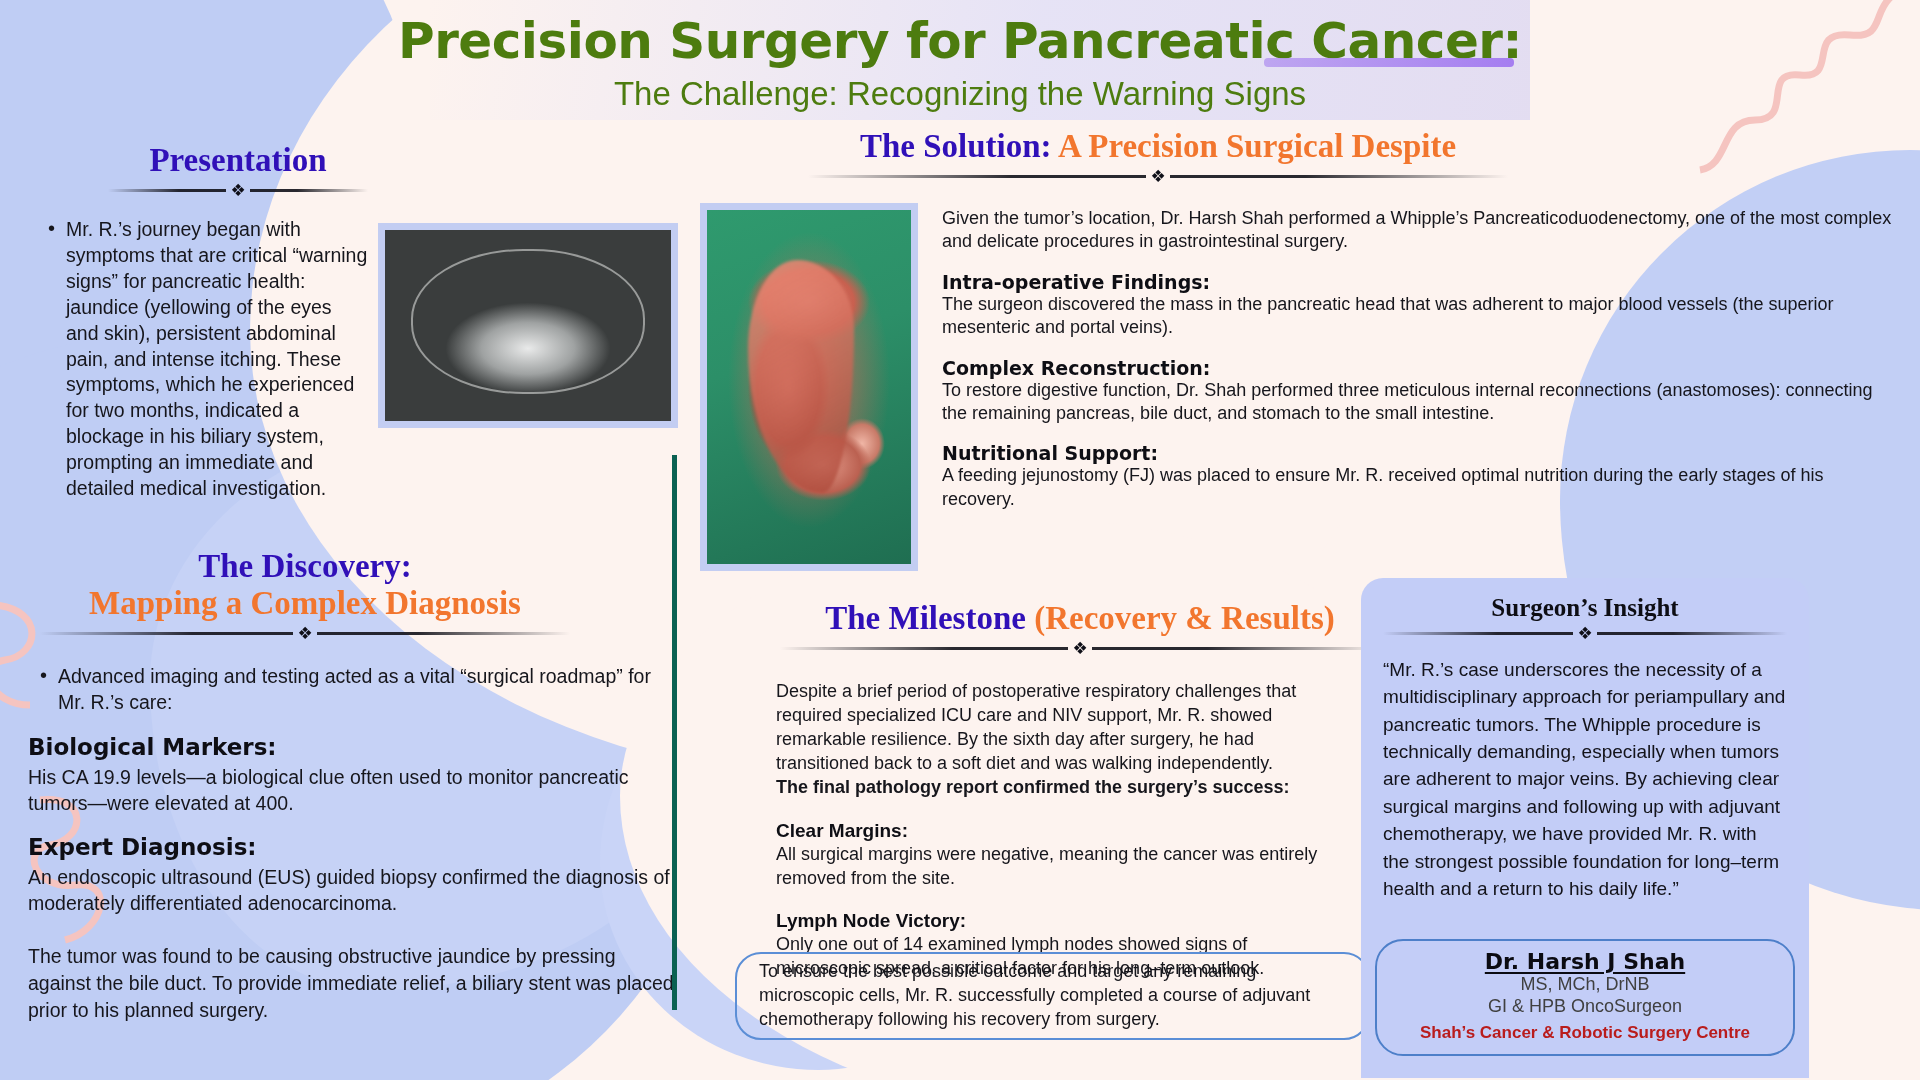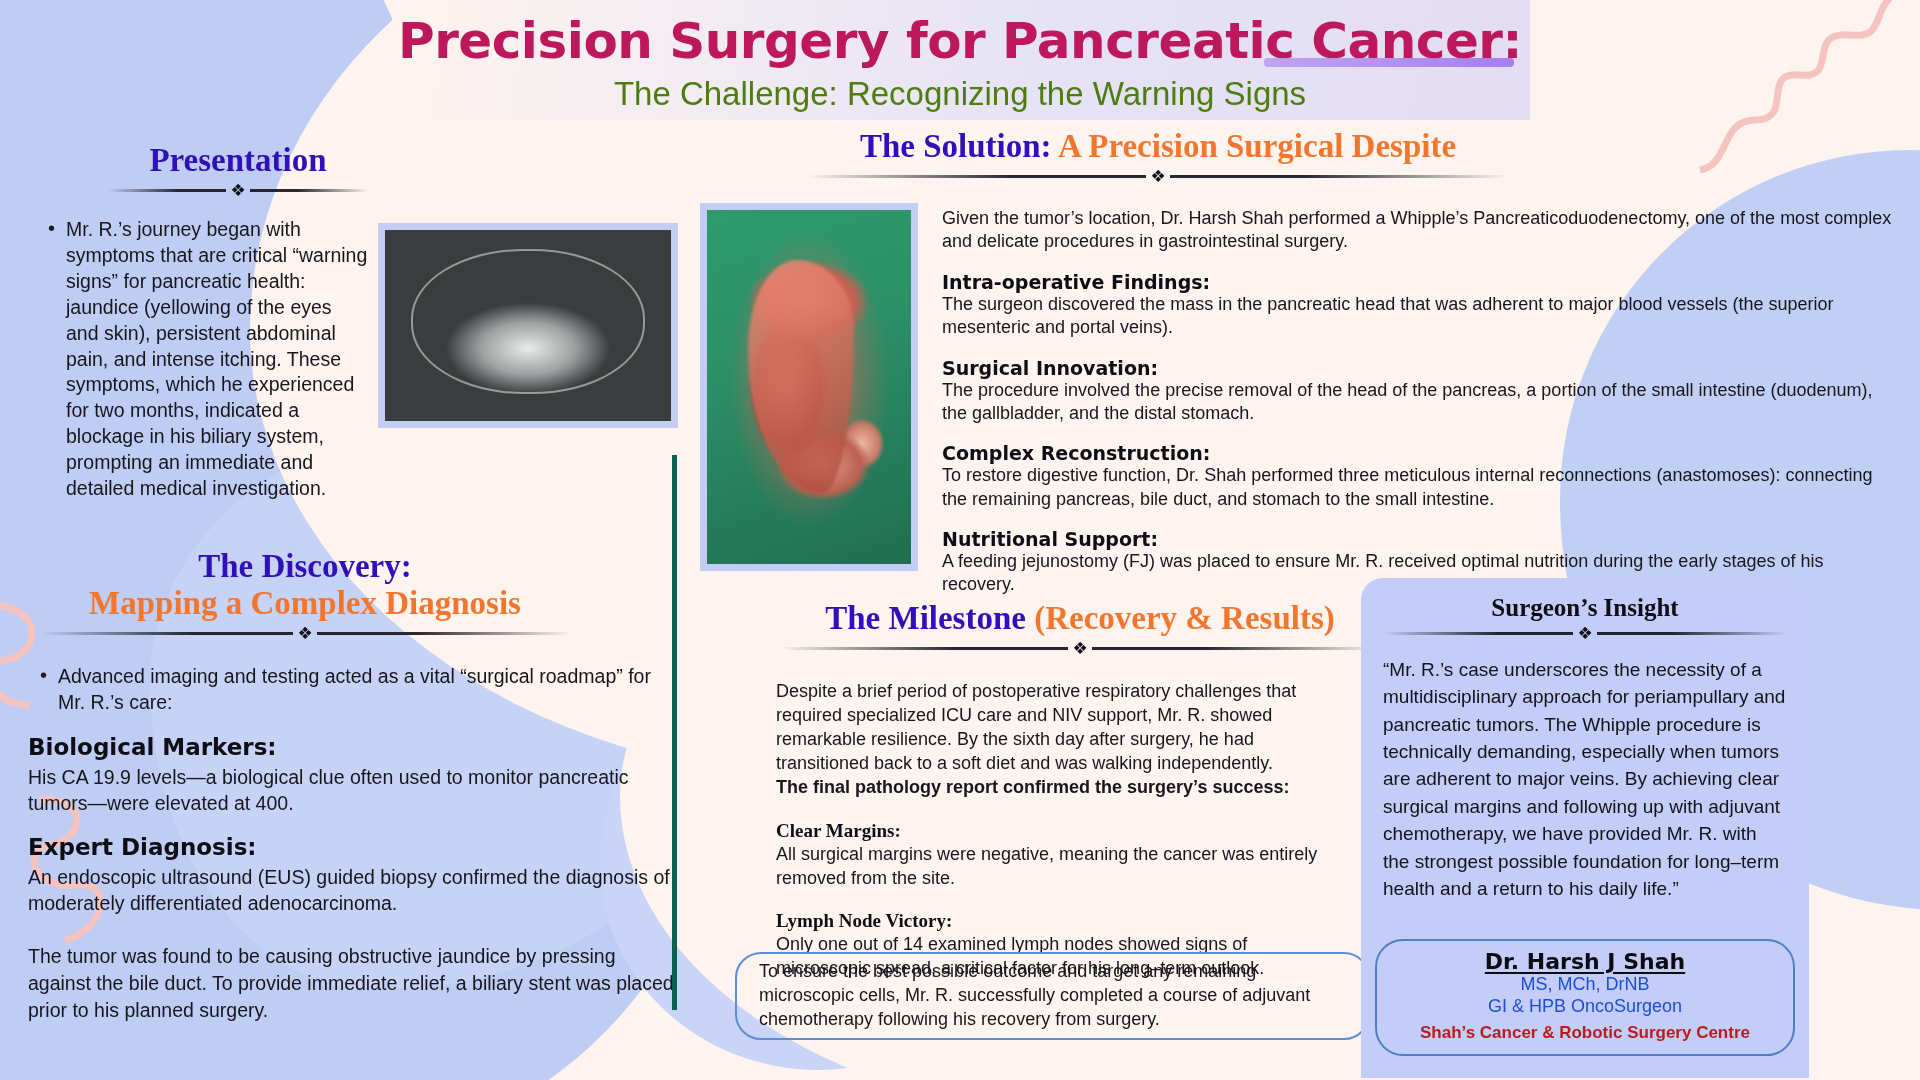--- a/index.html
+++ b/index.html
@@ -79,21 +79,21 @@
   
   .page { position: relative; z-index: 2; width: 1920px; height: 1080px; }
 
   
   .poster-header { text-align: center; padding-top: 14px; }
   .poster-title {
     font-family: "DejaVu Sans", sans-serif;
     font-weight: 700;
     font-size: 50px;
     letter-spacing: -0.5px;
-    color: #be185d;
+    color: #4d7c0f;
     line-height: 1.1;
     position: relative;
     display: inline-block;
   }
   .title-underline {
     position: absolute;
     right: 8px; bottom: 2px;
     width: 250px; height: 9px;
     background: linear-gradient(90deg, #b79bf0, #9a6df0);
     opacity: .85;
@@ -261,21 +261,21 @@
     margin-top: 17px;
   }
 
   
   .col-milestone { position: absolute; left: 720px; top: 600px; width: 820px; }
   .milestone-head { width: 600px; margin-left: 60px; }
   .mile-body { margin-top: 22px; padding-left: 56px; width: 600px; }
   .mile-p { font-size: 18px; line-height: 1.34; color: #16161c; }
   .mile-p.bold { font-weight: 700; }
   .mile-h {
-    font-family: Liberation Serif, serif;
+    font-family: Liberation Sans, sans-serif;
     font-weight: 700;
     font-size: 19px;
     color: #0e0e14;
     margin-top: 20px;
   }
 
   .chemo-box {
     position: absolute;
     left: 735px; top: 952px;
     width: 635px; height: 88px;
@@ -318,21 +318,21 @@
     text-align: center;
   }
   .doc-name {
     font-family: "DejaVu Sans", sans-serif;
     font-weight: 700;
     font-size: 22px;
     color: #0b0b12;
     text-decoration: underline;
     text-underline-offset: 3px;
   }
-  .doc-line { font-size: 18px; color: #1d4ed8; line-height: 1.22; }
+  .doc-line { font-size: 18px; color: #404040; line-height: 1.22; }
   .doc-centre { font-size: 17px; color: #b91c1c; margin-top: 5px; font-weight: bold; }
 </style>
 </head>
 <body>
 
 <div class="bg-layer">
   <div class="blob blob-left-top"></div>
   <div class="blob blob-left-main"></div>
   <div class="blob blob-left-mid"></div>
   <div class="blob blob-mid-soft"></div>
@@ -432,24 +432,20 @@
         <div class="spec-img"></div>
       </div>
       <div class="solution-text">
         <div class="sol-p">Given the tumor’s location, Dr. Harsh Shah performed a Whipple’s Pancreaticoduodenectomy, one of the most complex and delicate procedures in gastrointestinal surgery.</div>
 
         <div>
           <div class="sol-h">Intra-operative Findings:</div>
           <div class="sol-p">The surgeon discovered the mass in the pancreatic head that was adherent to major blood vessels (the superior mesenteric and portal veins).</div>
         </div>
         <div>
-          <div class="sol-h">Surgical Innovation:</div>
-          <div class="sol-p">The procedure involved the precise removal of the head of the pancreas, a portion of the small intestine (duodenum), the gallbladder, and the distal stomach.</div>
-        </div>
-        <div>
           <div class="sol-h">Complex Reconstruction:</div>
           <div class="sol-p">To restore digestive function, Dr. Shah performed three meticulous internal reconnections (anastomoses): connecting the remaining pancreas, bile duct, and stomach to the small intestine.</div>
         </div>
         <div>
           <div class="sol-h">Nutritional Support:</div>
           <div class="sol-p">A feeding jejunostomy (FJ) was placed to ensure Mr. R. received optimal nutrition during the early stages of his recovery.</div>
         </div>
       </div>
     </div>
   </div>

